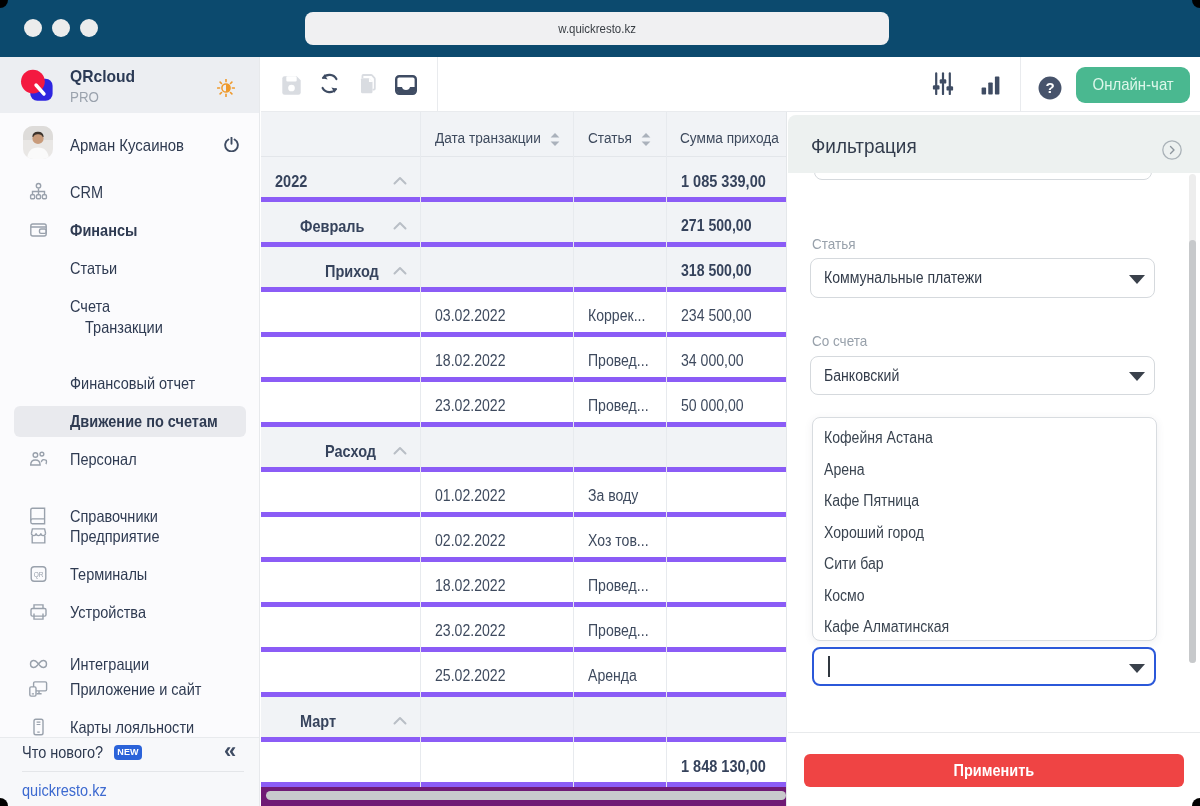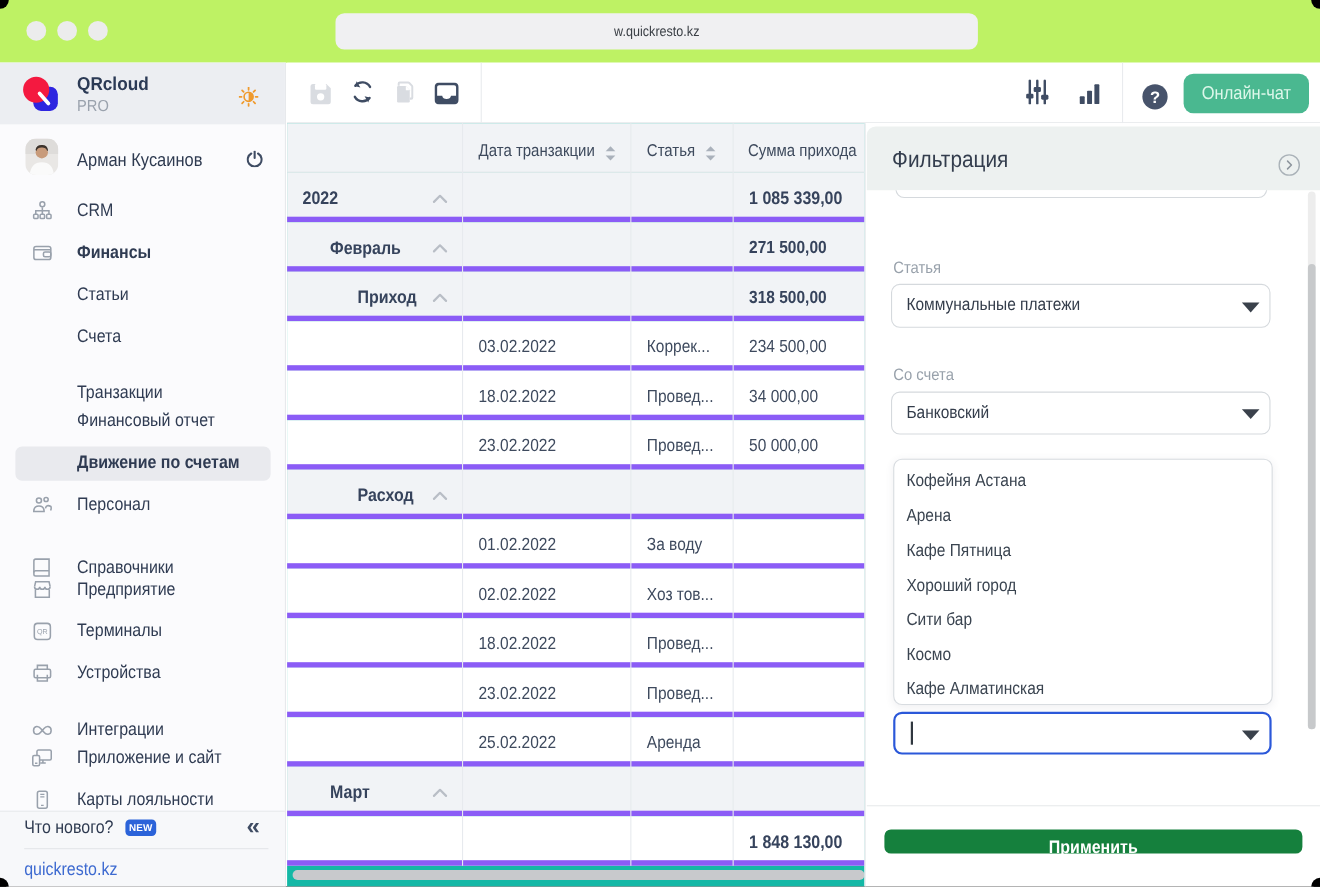--- a/index.html
+++ b/index.html
@@ -2,58 +2,58 @@
 <html><head>
 <meta charset="utf-8">
 <style>
   * { margin:0; padding:0; box-sizing:border-box; }
   html,body { width:1200px; height:806px; background:#000; font-family:"Liberation Sans", sans-serif; }
   .win { position:absolute; left:0; top:0; width:1200px; height:806px; background:#fff; border-radius:8px; overflow:hidden; }
   .abs { position:absolute; }
   .cx { display:inline-block; transform:scaleX(0.88); transform-origin:center; }
 
   
-  .chrome { position:absolute; left:0; top:0; width:1200px; height:57px; background:#bef264; }
+  .chrome { position:absolute; left:0; top:0; width:1200px; height:57px; background:#0c4a6e; }
   .dot { position:absolute; top:19px; width:18px; height:18px; border-radius:50%; background:#ececec; }
   .urlbar { position:absolute; left:305px; top:12px; width:584px; height:33px; background:#f0f0f2; border-radius:8px;
             text-align:center; line-height:33px; font-size:13px; color:#393e44; }
 
   
   .sidebar { position:absolute; left:0; top:57px; width:260px; height:749px; background:#fbfbfd; border-right:1px solid #e7e9ec; }
   .sbheader { position:absolute; left:0; top:0; width:259px; height:56px; background:#eceef2; }
   .menu-item { position:absolute; left:0; width:259px; height:38px; }
   .menu-item .txt { position:absolute; left:70px; top:50%; transform:translateY(-50%) scaleX(0.88); transform-origin:left center; font-size:16.5px; color:#2f3b52; white-space:nowrap; }
   .menu-item .ico { position:absolute; left:28px; top:50%; transform:translateY(-50%); width:21px; height:21px; }
   .sel-pill { position:absolute; left:14px; top:349px; width:232px; height:31px; background:#e9eaee; border-radius:6px; }
 
   
   .toolbar { position:absolute; left:261px; top:57px; width:939px; height:55px; background:#fff; border-bottom:1px solid #e9ebee; }
   .tdiv { position:absolute; top:0; width:1px; height:55px; background:#e9ebee; }
 
   
-  .tablewrap { position:absolute; left:261px; top:112px; width:525px; height:694px; background:#14b8a6;text-align:right; }
+  .tablewrap { position:absolute; left:261px; top:112px; width:525px; height:694px; background:#701a75;text-align:right; }
   .trow { position:absolute; left:0; width:525px; height:45px; border-bottom:5px solid #8b5cf6; background:#fff; }
   .grow { background:#f1f3f6; }
   .thead { position:absolute; left:0; top:0; width:525px; height:45px; background:#f1f3f6; border-bottom:1px solid #e3e6ea; }
   .colb { position:absolute; top:0; width:1px; height:675px; background:#e7eaee; }
   .ct { position:absolute; top:59%; transform:translateY(-50%) scaleX(0.88); transform-origin:left center; font-size:16px; color:#3e4a5e; white-space:nowrap; }
   .hd { font-size:15.5px; color:#3e4a5d; }
   .bold { font-weight:bold; font-size:16.5px; color:#36435c; }
   .amt-r { position:absolute; left:420px; top:59%; transform:translateY(-50%) scaleX(0.88); transform-origin:left center; font-size:16px; font-weight:bold; color:#36435c; white-space:nowrap; }
   .chev { position:absolute; left:131px; top:61%; transform:translateY(-50%); width:16px; height:16px; }
 
   
   .fpanel { position:absolute; left:786px; top:112px; width:414px; height:694px; background:#fff; border-left:1px solid #e4e7ea; }
   .fheader { position:absolute; left:1px; top:3px; width:413px; height:58px; background:#edf1f0; border-top-left-radius:8px; }
   .flabel { position:absolute; font-size:15px; color:#98a1ab; transform:scaleX(0.9); transform-origin:left center; }
   .fselect { position:absolute; background:#fff; border:1px solid #d5d9dd; border-radius:8px; }
   .fselect .stxt { position:absolute; left:13px; top:50%; transform:translateY(-50%) scaleX(0.88); transform-origin:left center; font-size:16px; color:#333c4a; white-space:nowrap; }
   .litem { position:absolute; left:11px; font-size:16px; color:#3a4450; transform:scaleX(0.88); transform-origin:left center; white-space:nowrap; }
   .tri { position:absolute; width:0; height:0; border-left:8px solid transparent; border-right:8px solid transparent; border-top:9px solid #3a414b; }
-  .fbtn { position:absolute; left:17px; top:642px; width:380px; height:22px; background:#15803d; border-radius:6px;
+  .fbtn { position:absolute; left:17px; top:642px; width:380px; height:33px; background:#ef4444; border-radius:6px;
           color:#fff; font-weight:bold; font-size:16.5px; text-align:center; line-height:33px; }
 
   svg { display:block; }
 </style>
 </head>
 <body>
 <div class="win">
 
   <div class="chrome">
     <div class="dot" style="left:24px;"></div>
@@ -136,21 +136,21 @@
           </svg>
         </span>
         <span class="txt">CRM</span>
       </div>
     <div class="menu-item" style="top:192px;">
         <span class="txt">Статьи</span>
       </div>
     <div class="menu-item" style="top:230px;">
         <span class="txt">Счета</span>
       </div>
-    <div class="menu-item" style="top:281px;">
+    <div class="menu-item" style="top:251px;margin-left:15px;">
         <span class="txt">Транзакции</span>
       </div>
     <div class="menu-item" style="top:307px;">
         <span class="txt">Финансовый отчет</span>
       </div>
     <div class="menu-item" style="top:345px;">
         <span class="txt" style="font-weight:bold;">Движение по счетам</span>
       </div>
     <div class="menu-item" style="top:383px;">
         <span class="ico" id="i-pers">

